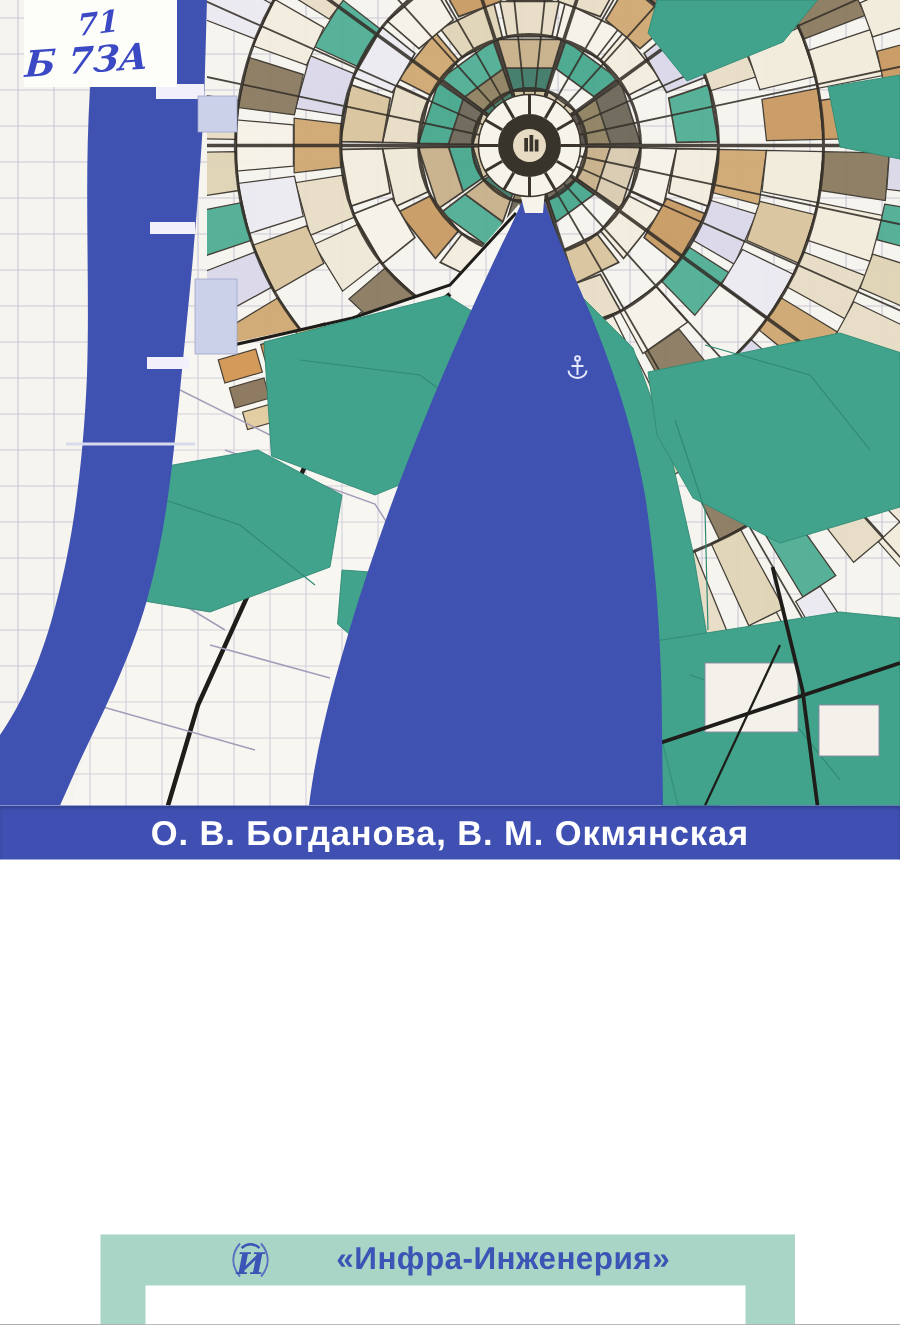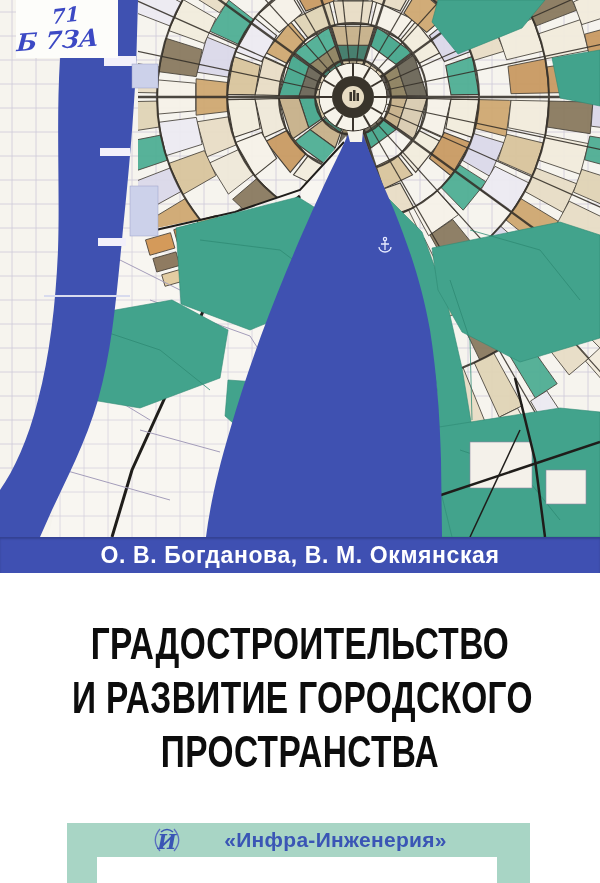--- a/index.html
+++ b/index.html
@@ -632,25 +632,20 @@
         <text x="68" y="22" text-anchor="middle" font-family="DejaVu Serif, serif" font-style="italic" font-size="20" font-weight="600" fill="#3c49c4" transform="rotate(-7 68 22) skewX(-6)">71</text>
         <text x="64" y="48" text-anchor="middle" font-family="DejaVu Serif, serif" font-style="italic" font-size="24" font-weight="600" fill="#3c49c4" transform="rotate(-4 64 48) skewX(-8)">Б 7ЗА</text>
       </g>
     </svg>
   </div>
 
   <div class="authors-band">
     <span>О. В. Богданова, В. М. Окмянская</span>
   </div>
 
-  <div class="title-block">
-    <span class="title-line">ГРАДОСТРОИТЕЛЬСТВО</span>
-    <span class="title-line">И РАЗВИТИЕ ГОРОДСКОГО</span>
-    <span class="title-line">ПРОСТРАНСТВА</span>
-  </div>
 
   <div class="frame-outer">
     <div class="frame-inner"></div>
     <div class="pub-row">
       <svg class="logo-svg" width="34" height="30" viewBox="0 0 34 30">
         <path d="M10,4 C4,11 4,19 10,26" fill="none" stroke="#5a6fc0" stroke-width="1.3"></path>
         <path d="M24,4 C30,11 30,19 24,26" fill="none" stroke="#5a6fc0" stroke-width="1.3"></path>
         <path d="M11,7 Q17,2 23,7" fill="none" stroke="#3a55b5" stroke-width="1.6"></path>
         <text x="17" y="24" text-anchor="middle" font-family="DejaVu Serif, serif" font-style="italic" font-weight="700" font-size="20" fill="#3a55b5">И</text>
       </svg>

